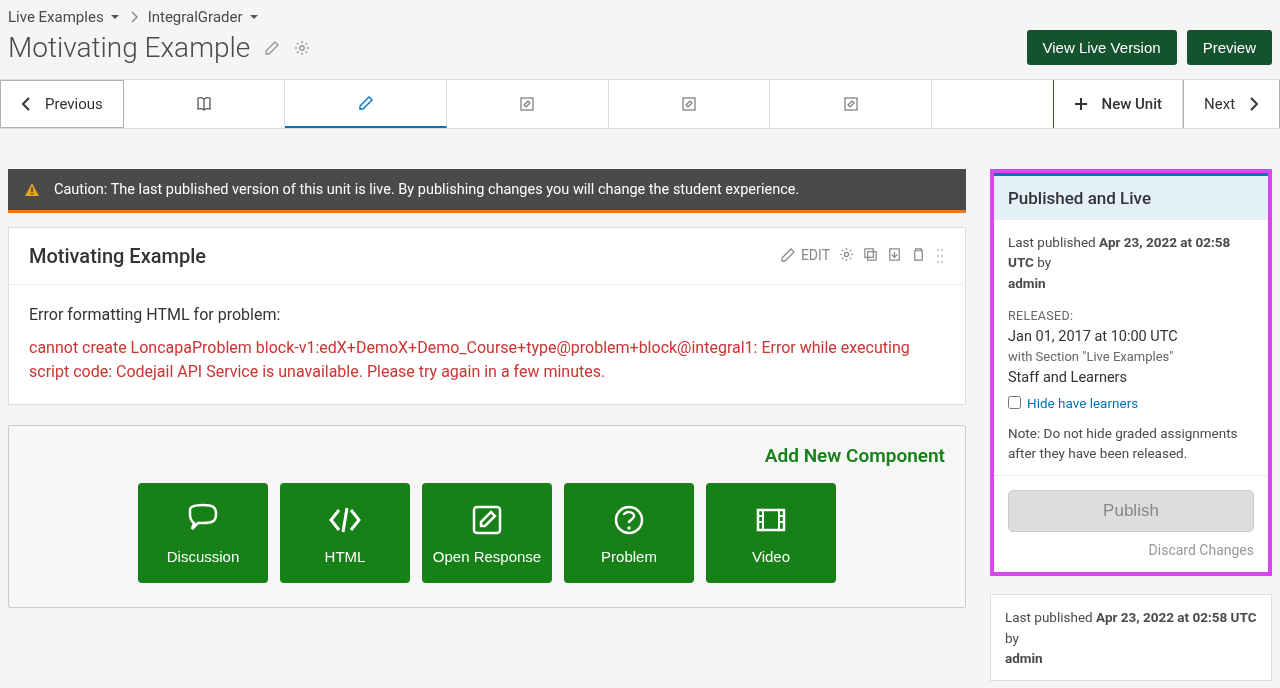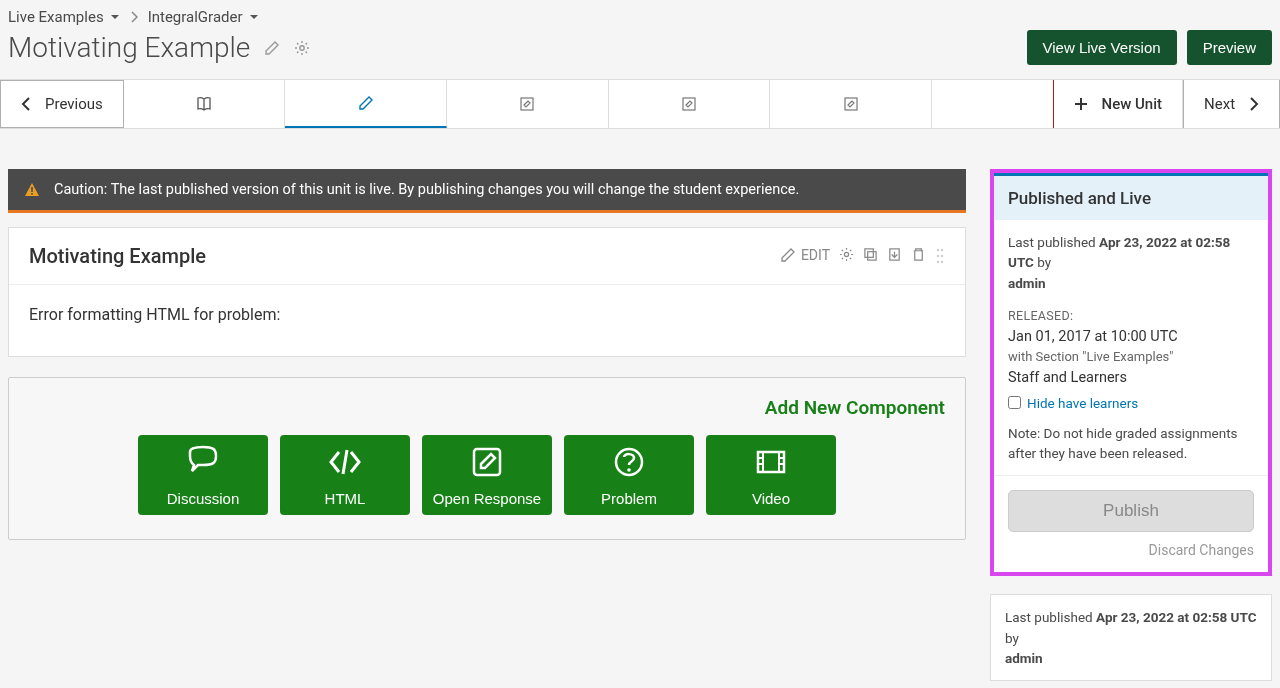--- a/index.html
+++ b/index.html
@@ -39,21 +39,21 @@
 .unit-card-actions .edit-grp { display: flex; align-items: center; gap: 6px; cursor: pointer; }
 .unit-card-actions .ico { cursor: pointer; }
 
 .unit-card-body { padding: 20px; }
 .err-lead { font-size: 16px; color: #333; margin-bottom: 12px; }
 .err-msg { font-size: 16px; color: #cc3333; line-height: 1.5; }
 
 .add-comp { border: 1px solid #ccc; background: #f7f7f7; margin-top: 20px; padding: 18px 20px 24px; border-radius: 2px; }
 .add-comp h3 { text-align: right; color: #178017; font-size: 19px; font-weight: 600; margin-bottom: 16px; }
 .comp-grid { display: flex; gap: 12px; justify-content: center; }
-.comp-btn { background: #178017; color: #fff; width: 130px; height: 80px; border: none; border-radius: 4px; display: flex; flex-direction: column; align-items: center; justify-content: center; gap: 10px; cursor: pointer; font-size: 15px; }
+.comp-btn { background: #178017; color: #fff; width: 130px; height: 100px; border: none; border-radius: 4px; display: flex; flex-direction: column; align-items: center; justify-content: center; gap: 10px; cursor: pointer; font-size: 15px; }
 .comp-btn svg { width: 36px; height: 36px; }
 
 .side-panel { background: #fff; border: 4px solid #d946ef; margin-bottom: 18px; }
 .side-panel .hdr { background: #e4f1f9; border-top: 3px solid #0075b4; padding: 12px 14px; font-size: 17px; font-weight: 500; color: #333; }
 .side-panel .body { padding: 12px 14px; font-size: 13.5px; color: #4a4a4a; line-height: 1.5; }
 .side-panel .lbl { text-transform: uppercase; font-size: 12.5px; color: #666; margin-top: 14px; letter-spacing: 0.3px; }
 .side-panel .val { color: #333; font-size: 14.5px; }
 .side-panel .sub { color: #666; font-size: 13px; }
 .side-link { color: #0075b4; cursor: pointer; }
 .chk-row { display: flex; align-items: center; gap: 6px; margin-top: 4px; }
@@ -214,20 +214,21 @@
                 <circle cx="3" cy="15" r="1.2" fill="#ccc"></circle>
                 <circle cx="7" cy="3" r="1.2" fill="#ccc"></circle>
                 <circle cx="7" cy="9" r="1.2" fill="#ccc"></circle>
                 <circle cx="7" cy="15" r="1.2" fill="#ccc"></circle>
               </svg>
           </span>
         </div>
       </div>
       <div class="unit-card-body">
         <div class="err-lead">Error formatting HTML for problem:</div>
+        <div class="err-msg">cannot create LoncapaProblem block-v1:edX+DemoX+Demo_Course+type@problem+block@integral1: Error while executing script code: Codejail API Service is unavailable. Please try again in a few minutes.</div>
       </div>
     </div>
 
     <div class="add-comp">
       <h3>Add New Component</h3>
       <div class="comp-grid">
         <button class="comp-btn">
           <svg viewBox="0 0 36 36">
               <path d="M5 8 C5 5 8 3 18 3 C28 3 31 5 31 12 C31 19 28 21 18 21 C16 21 15 21 13 21 L7 27 L9 21 C6 19 5 17 5 12 Z" fill="none" stroke="#fff" stroke-width="2.5"></path>
             </svg>

